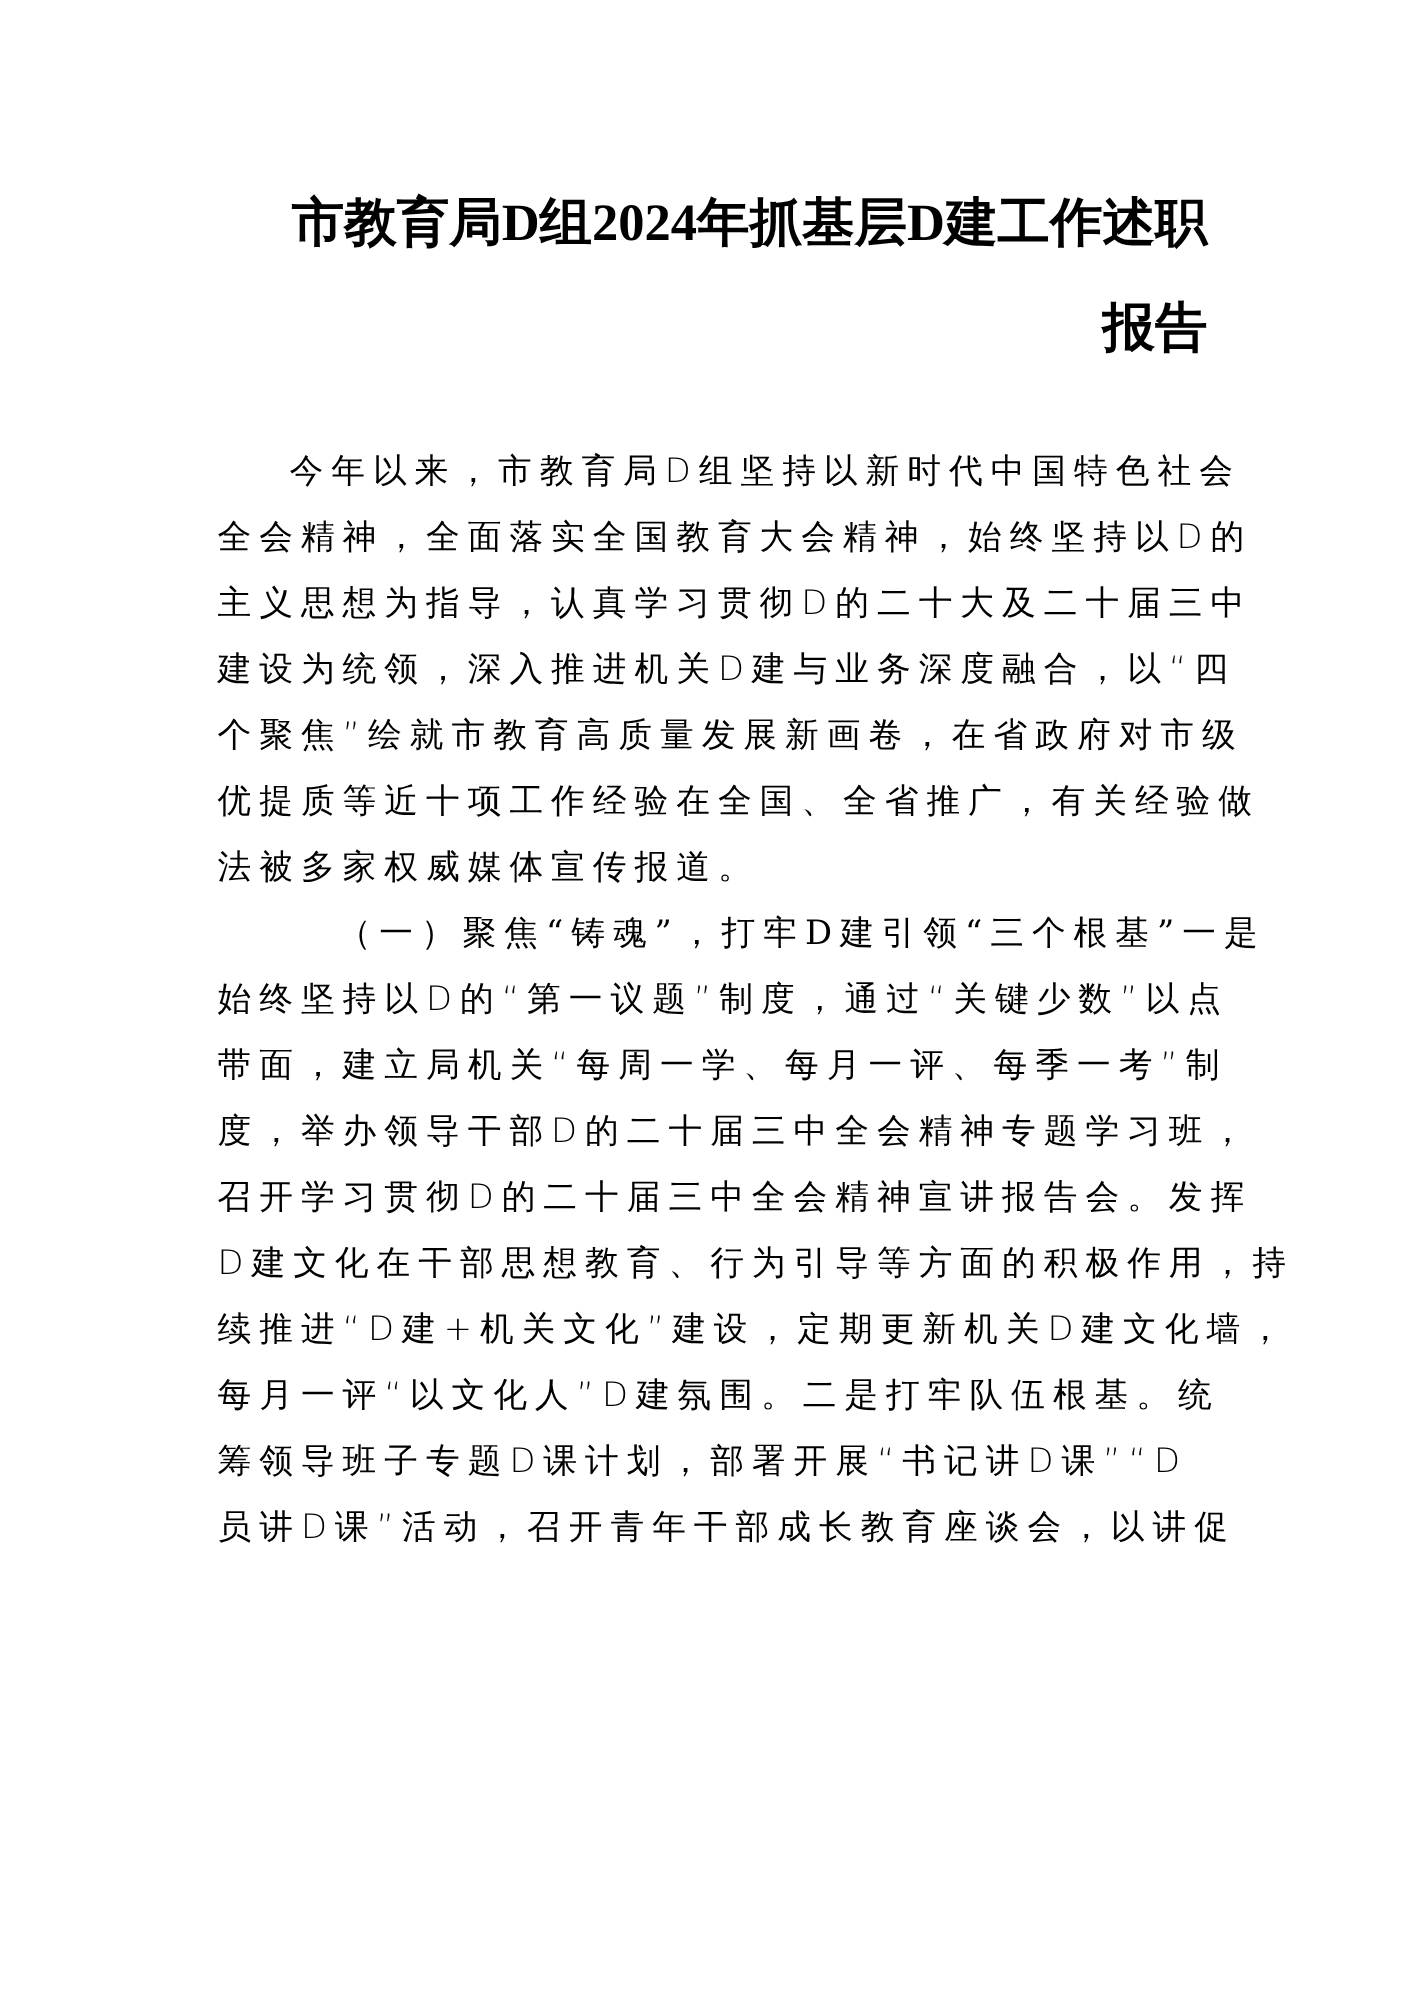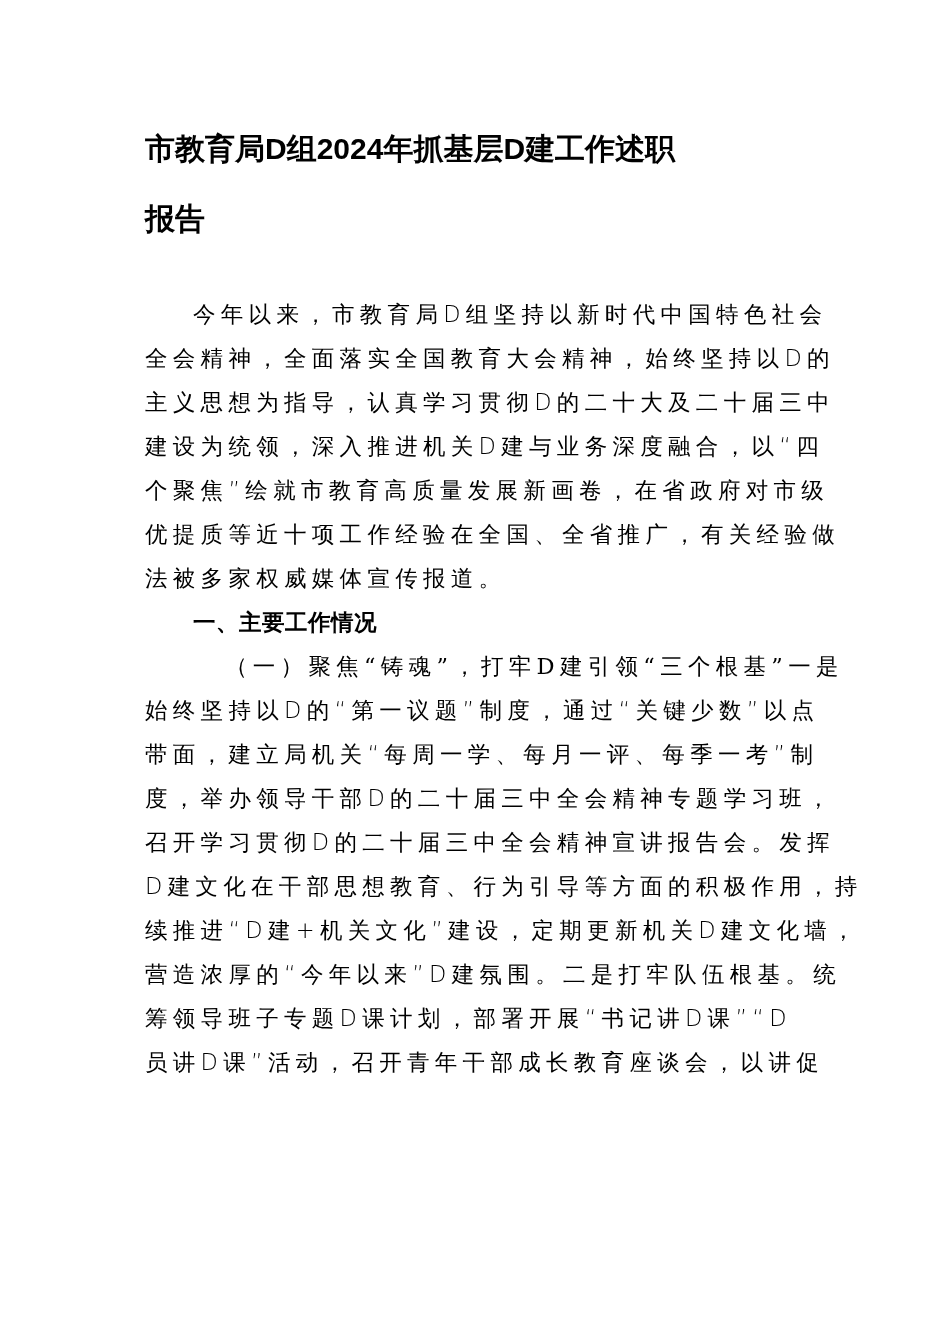--- a/index.html
+++ b/index.html
@@ -18,24 +18,24 @@
     .page {
       position: absolute;
       left: 0; top: 0;
       width: 950px; height: 1344px;
       background: #ffffff;
     }
     .title {
       position: absolute;
       left: 145px;
       width: 660px;
-      text-align: left;
-      font-family: Liberation Sans, sans-serif;
+      text-align: right;
+      font-family: Liberation Serif, serif;
       font-weight: bold;
-      font-size: 30px;
+      font-size: 35px;
       line-height: 70px;
       top: 114px;
       margin: 0;
       letter-spacing: 0px;
     }
     .title .tline {
       display: block;
       white-space: nowrap;
     }
     .body-text {
@@ -80,30 +80,27 @@
     <div>
       <span class="line indent">今年以来，市教育局D组坚持以新时代中国特色社会</span>
       <span class="line">全会精神，全面落实全国教育大会精神，始终坚持以D的</span>
       <span class="line">主义思想为指导，认真学习贯彻D的二十大及二十届三中</span>
       <span class="line">建设为统领，深入推进机关D建与业务深度融合，以“四</span>
       <span class="line">个聚焦”绘就市教育高质量发展新画卷，在省政府对市级</span>
       <span class="line">优提质等近十项工作经验在全国、全省推广，有关经验做</span>
       <span class="line">法被多家权威媒体宣传报道。</span>
     </div>
 
-    <div>
-      <span class="line heading1">一、主要工作情况</span>
-    </div>
 
     <div>
       <span class="line indent heading2">（一）聚焦“铸魂”，打牢D建引领“三个根基”一是</span>
       <span class="line">始终坚持以D的“第一议题”制度，通过“关键少数”以点</span>
       <span class="line">带面，建立局机关“每周一学、每月一评、每季一考”制</span>
       <span class="line">度，举办领导干部D的二十届三中全会精神专题学习班，</span>
       <span class="line">召开学习贯彻D的二十届三中全会精神宣讲报告会。发挥</span>
       <span class="line">D建文化在干部思想教育、行为引导等方面的积极作用，持</span>
       <span class="line">续推进“D建+机关文化”建设，定期更新机关D建文化墙，</span>
-      <span class="line">营造浓厚的“今年以来”D建氛围。二是打牢队伍根基。统</span>
+      <span class="line">每月一评“以文化人”D建氛围。二是打牢队伍根基。统</span>
       <span class="line">筹领导班子专题D课计划，部署开展“书记讲D课”“D</span>
       <span class="line">员讲D课”活动，召开青年干部成长教育座谈会，以讲促</span>
     </div>
   </div>
 </div>
 
 </body></html>

